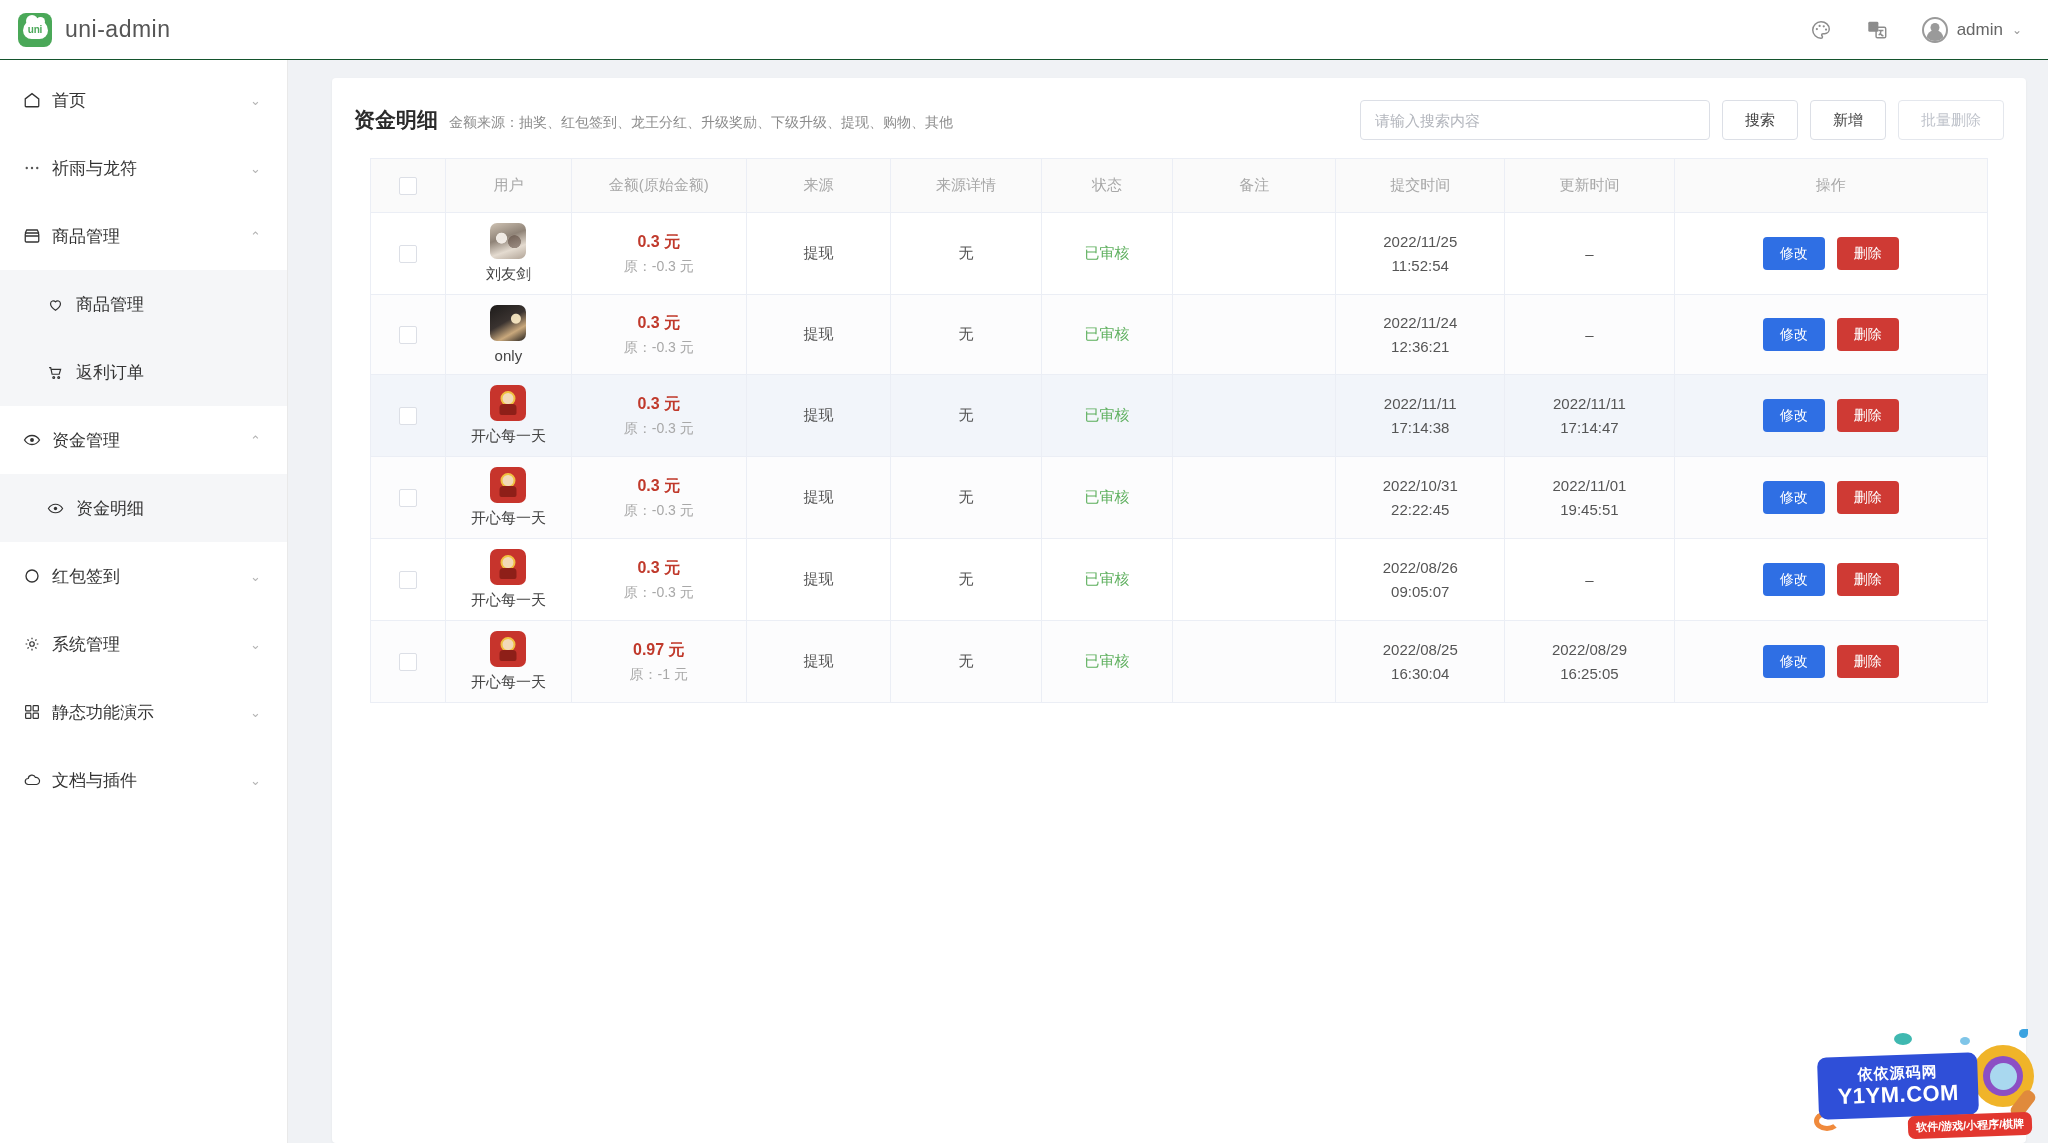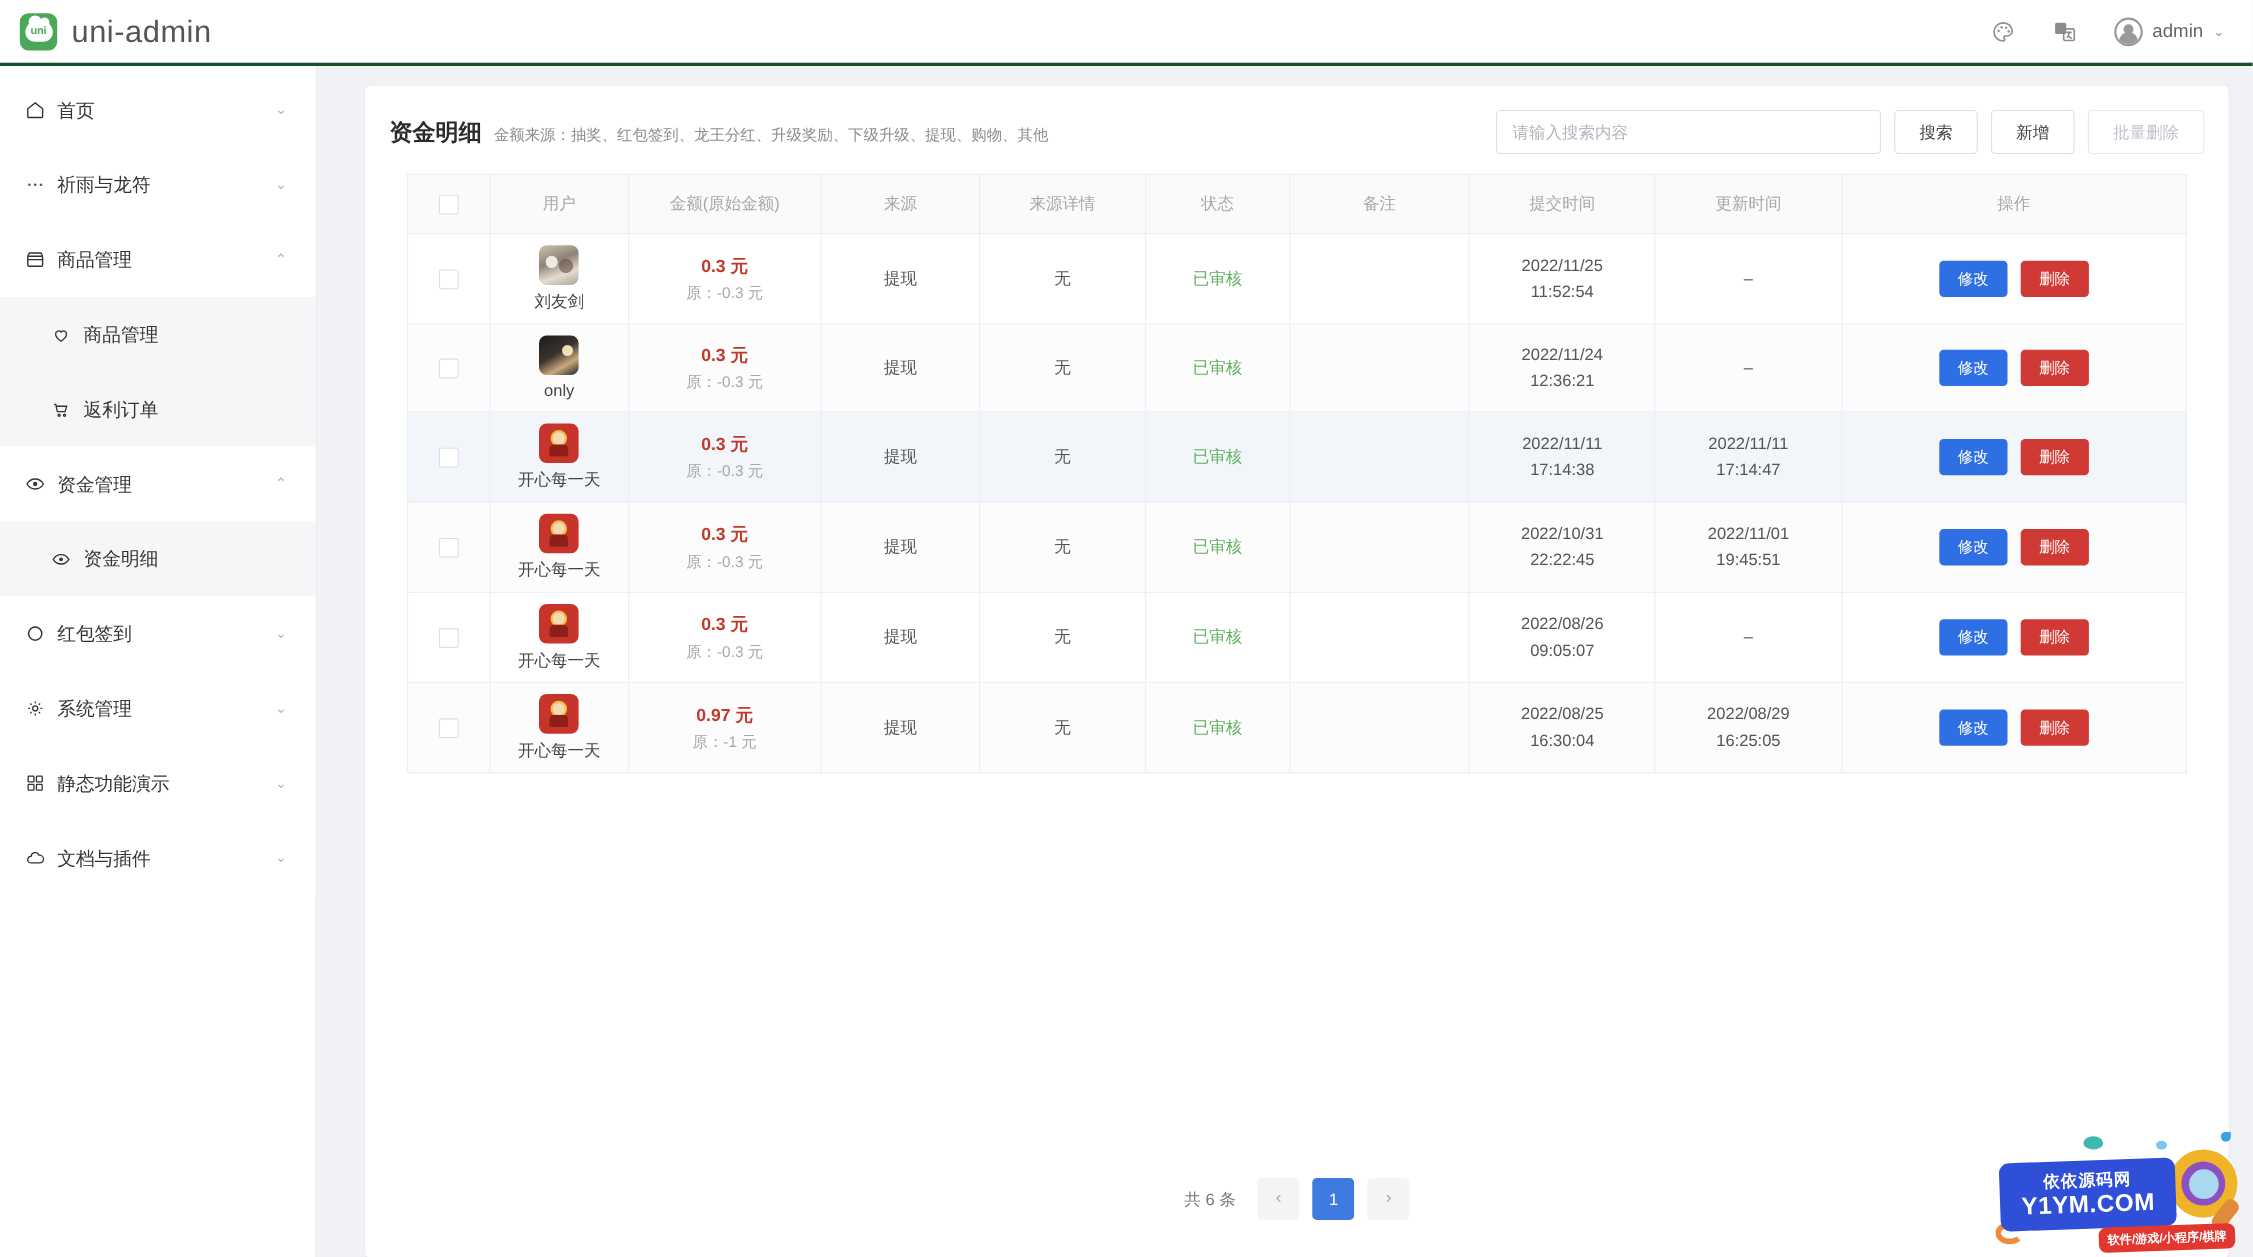--- a/index.html
+++ b/index.html
@@ -8,21 +8,21 @@
     font-family: "Liberation Sans", "DejaVu Sans", sans-serif;
     background: #f0f2f5;
     overflow: hidden;
   }
   body { display: flex; flex-direction: column; }
 
   
   .topbar {
     height: 60px; min-height: 60px; background: #fff;
     display: flex; align-items: center; justify-content: space-between;
-    padding: 0 26px 0 18px; border-bottom: 3px solid #14532d; position: relative; z-index: 5;
+    padding: 0 26px 0 18px; border-bottom: 1px solid #14532d; position: relative; z-index: 5;
   }
   .brand { display: flex; align-items: center; gap: 13px; }
   .logo {
     width: 34px; height: 34px; border-radius: 8px; background: #4aa858;
     display: flex; align-items: center; justify-content: center; position: relative;
   }
   .logo .cloud {
     width: 25px; height: 19px; background: #fff; border-radius: 11px 11px 9px 9px;
     position: relative; display: flex; align-items: center; justify-content: center;
   }
@@ -31,21 +31,21 @@
     border-radius: 50%; top: -5px; left: 3px;
   }
   .logo .cloud:after {
     content: ""; position: absolute; width: 9px; height: 9px; background: #fff;
     border-radius: 50%; top: -3px; right: 3px;
   }
   .logo .cloud span {
     position: relative; z-index: 2; font-size: 10px; color: #4aa858;
     font-weight: bold; letter-spacing: -0.2px;
   }
-  .brand-name { font-size: 28px; color: #555; letter-spacing: .5px; }
+  .brand-name { font-size: 23px; color: #555; letter-spacing: .5px; }
   .topbar-right { display: flex; align-items: center; gap: 34px; }
   .ticon { color: #8c8c8c; display: flex; align-items: center; cursor: pointer; }
   .user-chip { display: flex; align-items: center; gap: 9px; cursor: pointer; }
   .avatar-head {
     width: 26px; height: 26px; border-radius: 50%; border: 2px solid #9a9a9a;
     position: relative; overflow: hidden; background: #fff;
   }
   .avatar-head:before {
     content: ""; position: absolute; width: 9px; height: 9px; border-radius: 50%;
     background: #9a9a9a; top: 4px; left: 50%; transform: translateX(-50%);
@@ -639,26 +639,20 @@
                     <button class="act del">删除</button>
                   </div>
                 </td>
               </tr>
             </tbody>
         </table>
       </div>
 
       <div style="flex:1"></div>
 
-      <div class="pager">
-        <span class="pg-total">共 6 条</span>
-        <button class="pg-btn">‹</button>
-        <button class="pg-num active">1</button>
-        <button class="pg-btn">›</button>
-      </div>
     </div>
   </div>
 </div>
 
 <div class="watermark">
   <div class="wm-dot1"></div>
   <div class="wm-dot2"></div>
   <div class="wm-dot3"></div>
   <div class="wm-dot4"></div>
   <div class="wm-lens">

